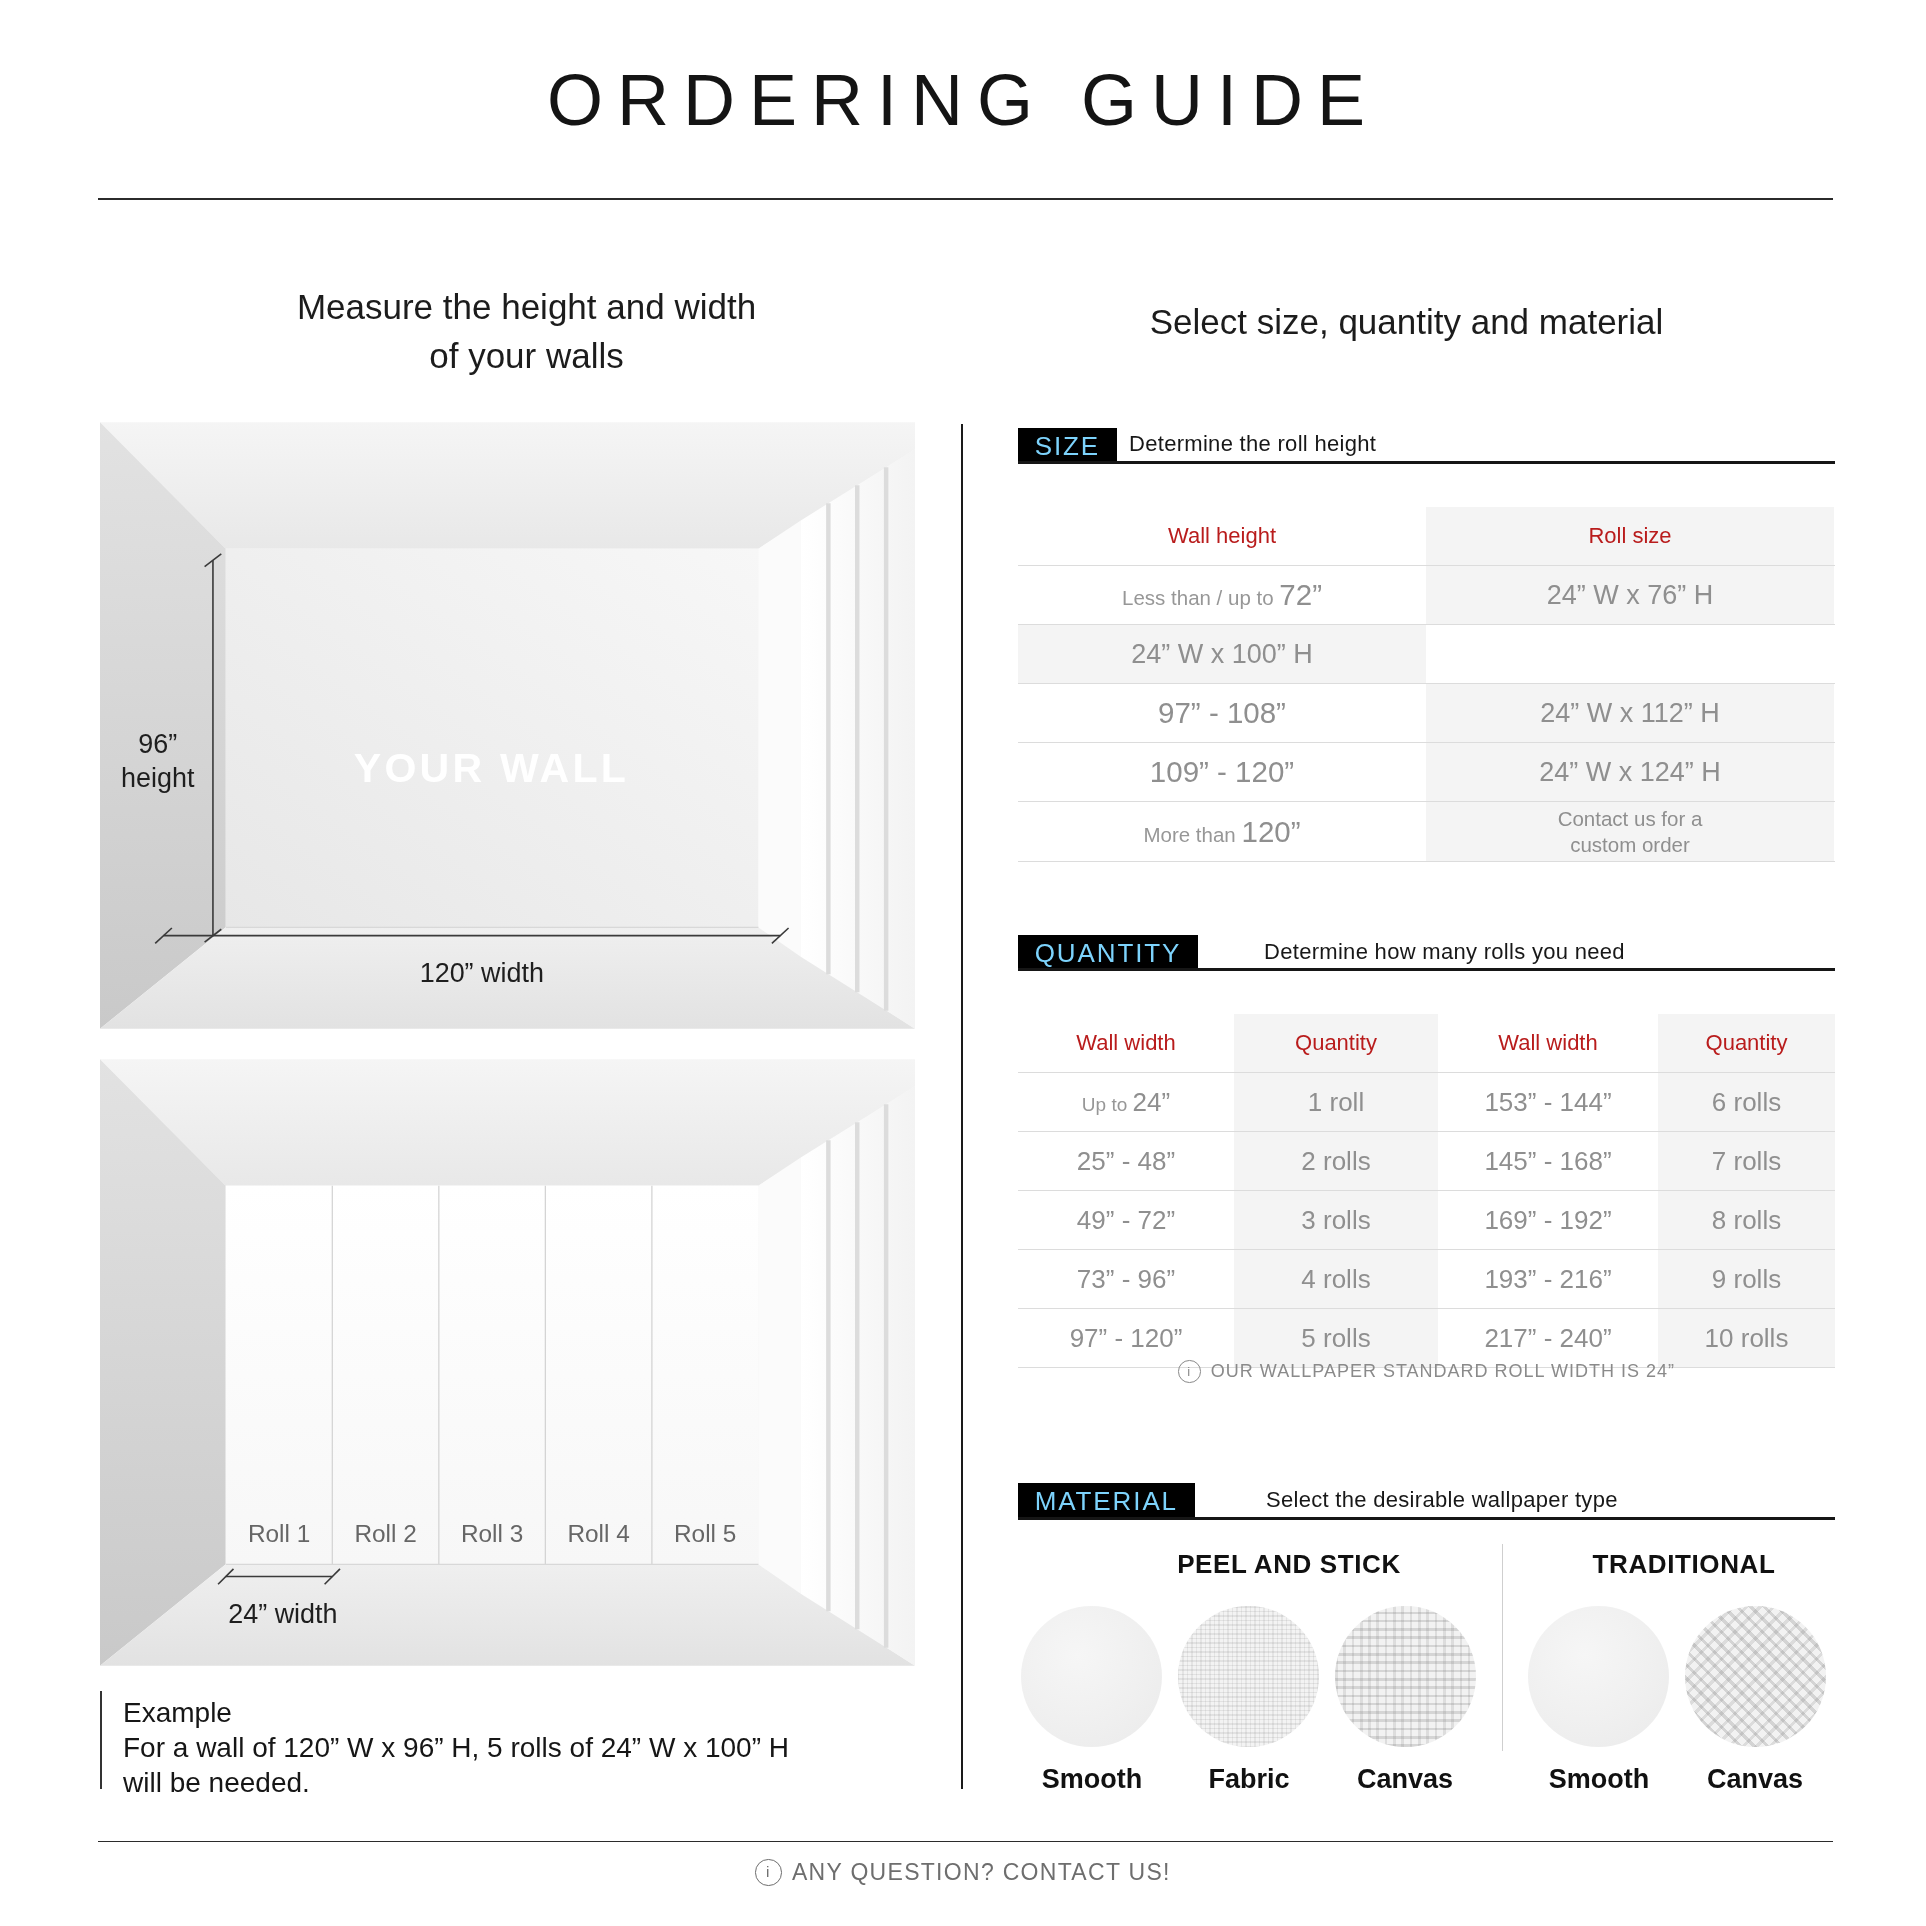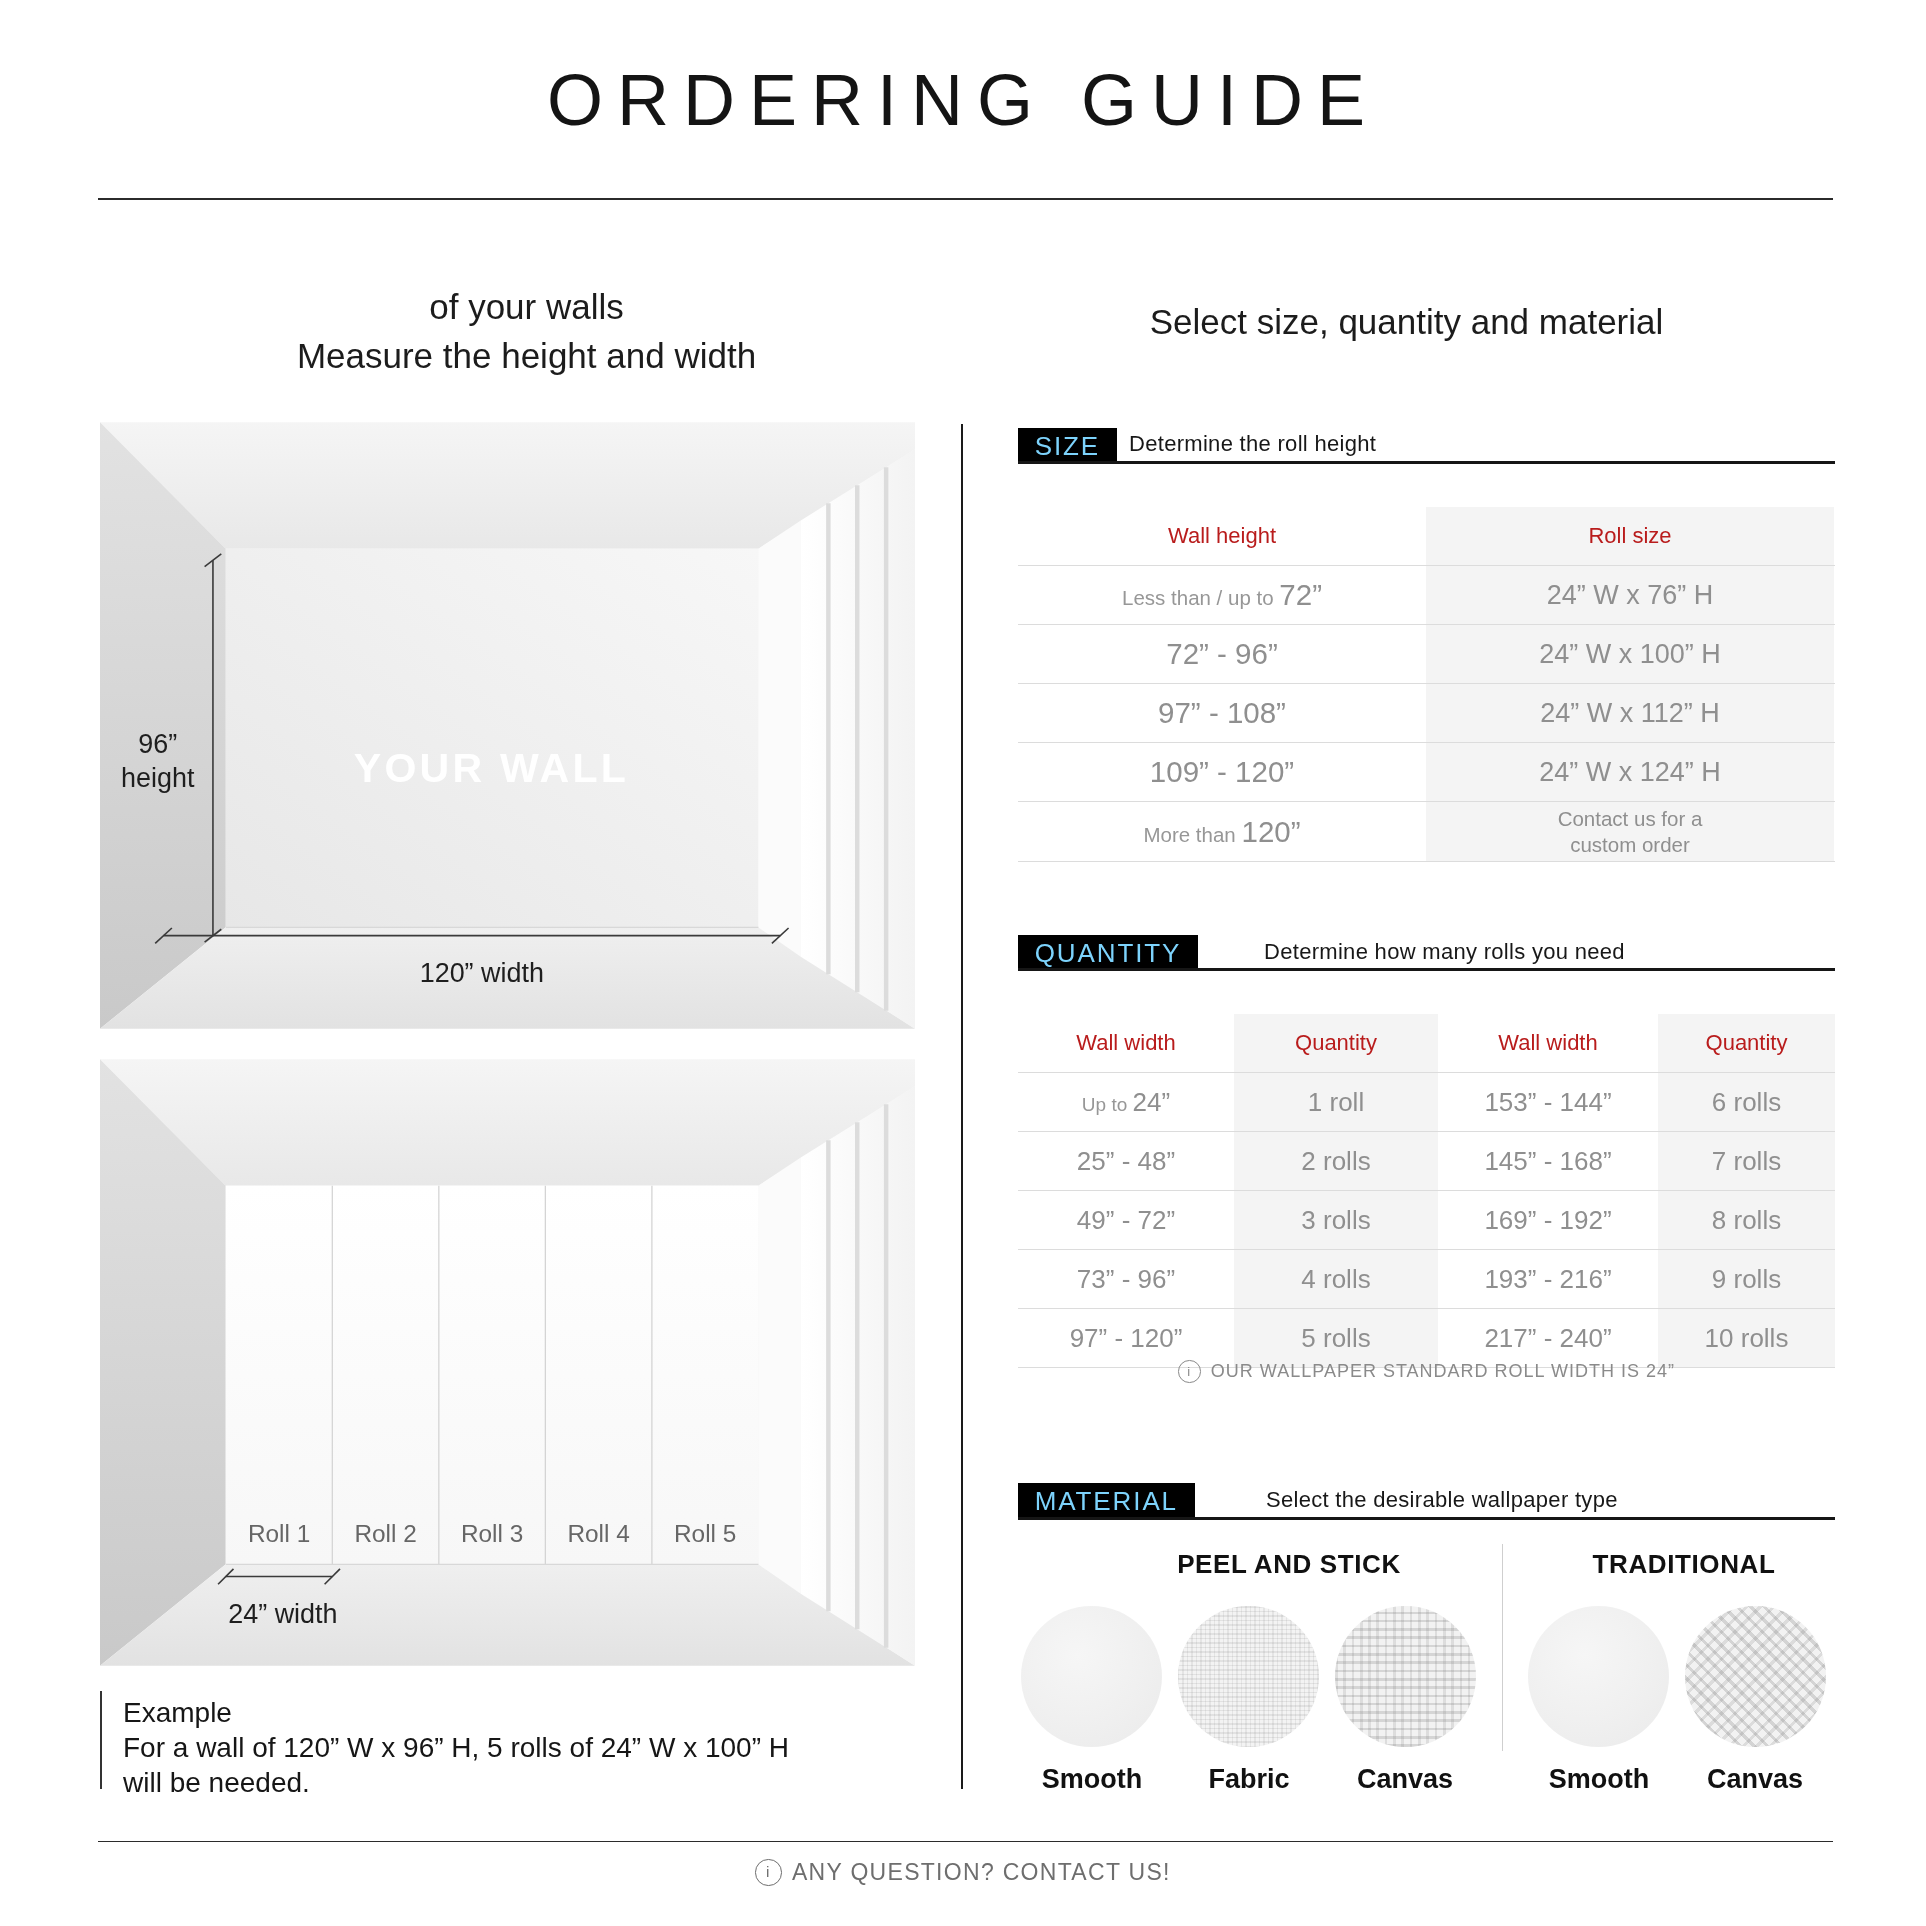--- a/index.html
+++ b/index.html
@@ -94,22 +94,22 @@
 </style>
 </head>
 <body>
 
 <div class="page">
 
   <div class="page-title">ORDERING GUIDE</div>
   <div class="hrule title-rule"></div>
 
   <div class="col-heading left-heading">
+    <div>Measure the height and width</div>
     <div>of your walls</div>
-    <div>Measure the height and width</div>
   </div>
   <div class="col-heading right-heading">Select size, quantity and material</div>
 
   <svg width="0" height="0" style="position:absolute">
     <defs>
       <linearGradient id="gCeil" x1="0" y1="0" x2="0" y2="1">
         <stop offset="0" stop-color="#f5f5f5"></stop>
           <stop offset="1" stop-color="#e8e8e8"></stop>
       </linearGradient>
       <linearGradient id="gLeftWall" x1="0" y1="0" x2="0" y2="1">
@@ -205,23 +205,20 @@
       <div class="cell">Wall height</div>
       <div class="cell shaded">Roll size</div>
     </div>
     <div class="trow">
       <div class="cell">
         <span class="mix"><span class="pre">Less than / up to </span><span class="val">72”</span></span>
       </div>
       <div class="cell shaded gray roll-cell">24” W x 76” H</div>
     </div>
     <div class="trow">
-      <div class="cell">
-        <span class="mix"><span class="pre"></span><span class="val">72” - 96”</span></span>
-      </div>
       <div class="cell shaded gray roll-cell">24” W x 100” H</div>
     </div>
     <div class="trow">
       <div class="cell">
         <span class="mix"><span class="pre"></span><span class="val">97” - 108”</span></span>
       </div>
       <div class="cell shaded gray roll-cell">24” W x 112” H</div>
     </div>
     <div class="trow">
       <div class="cell">

